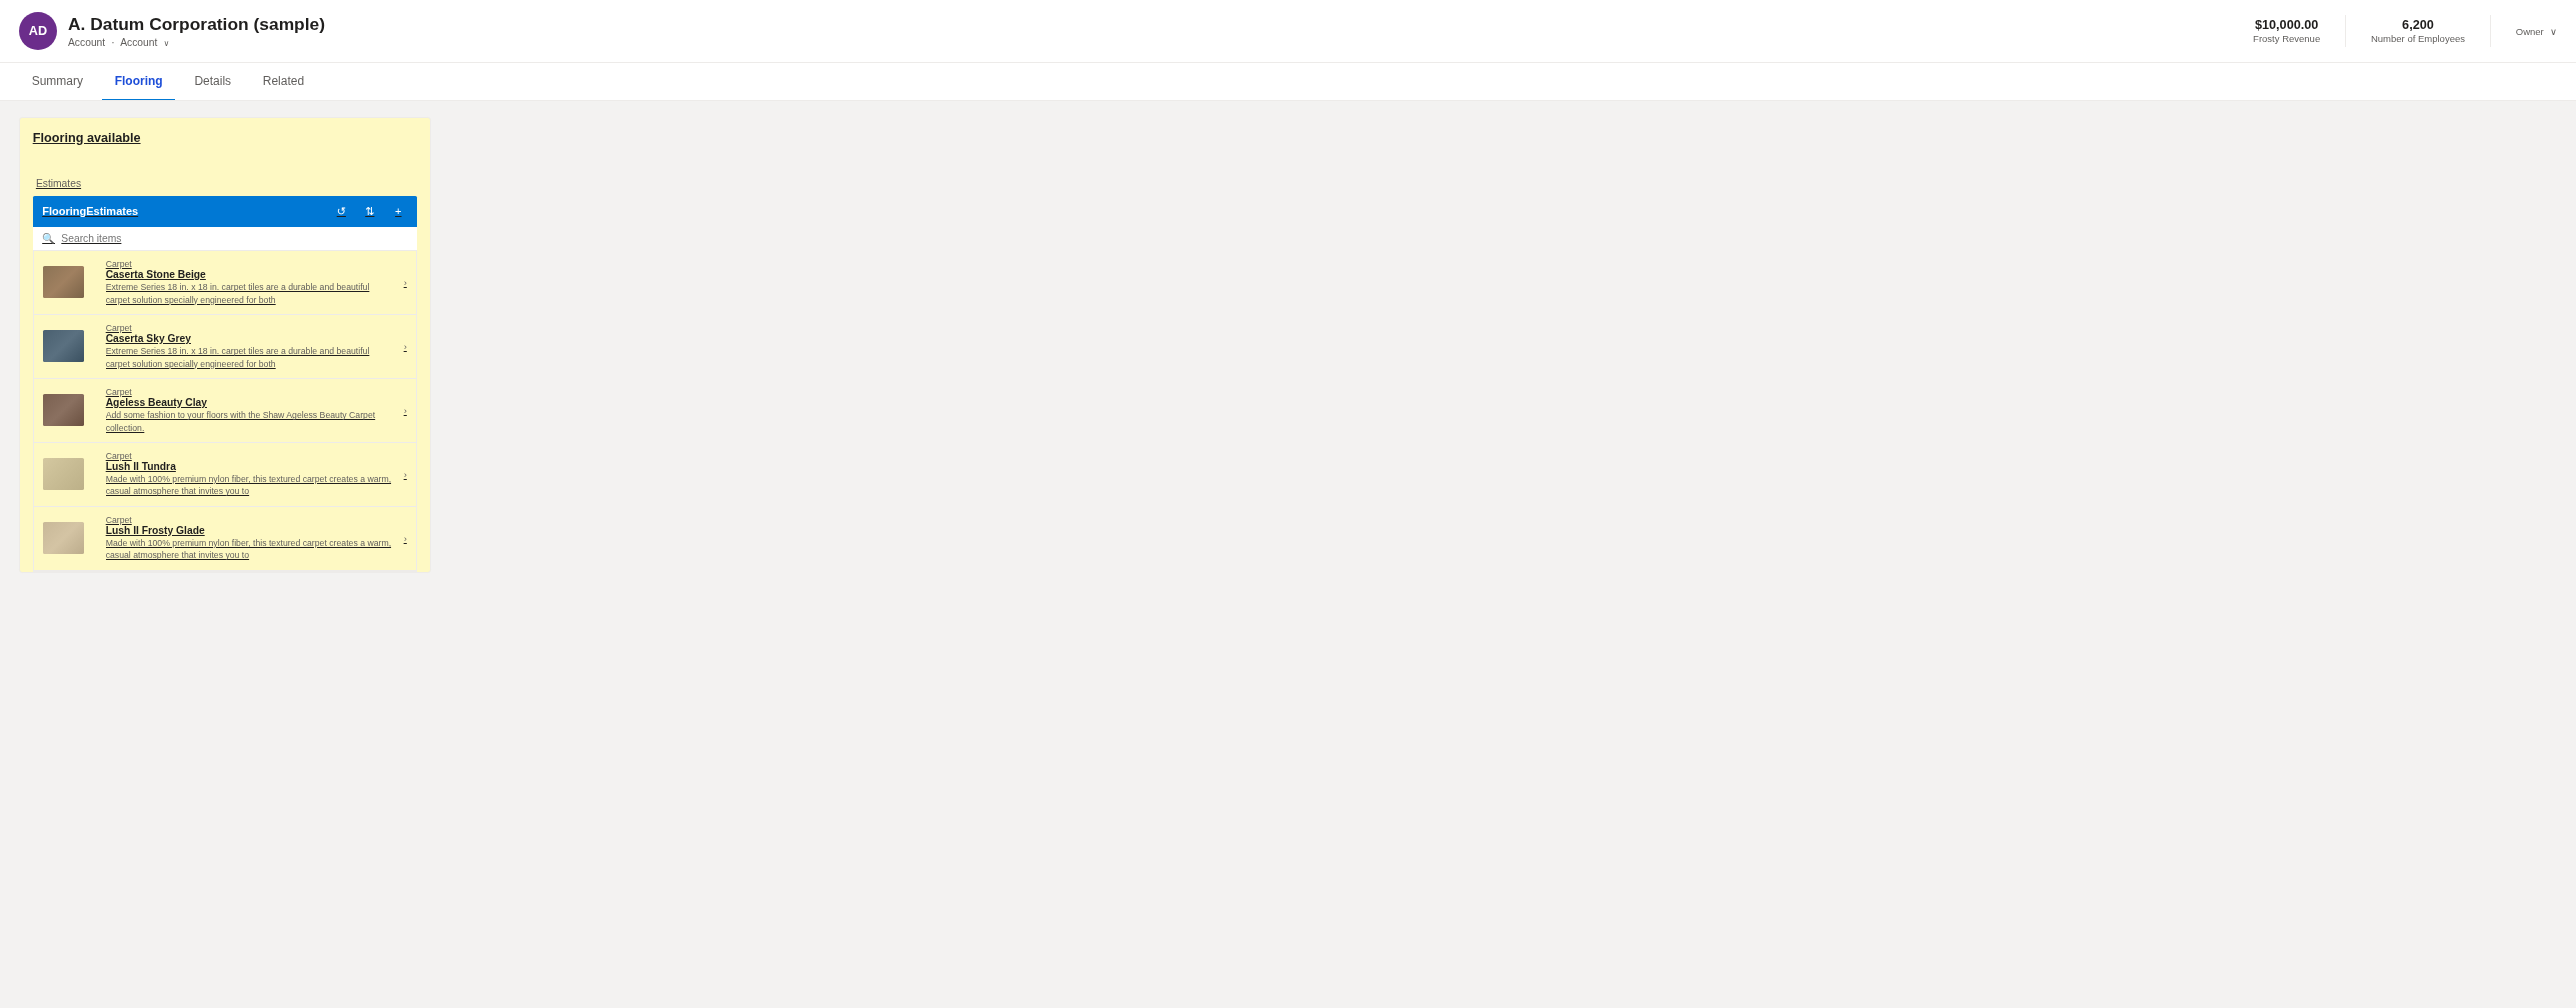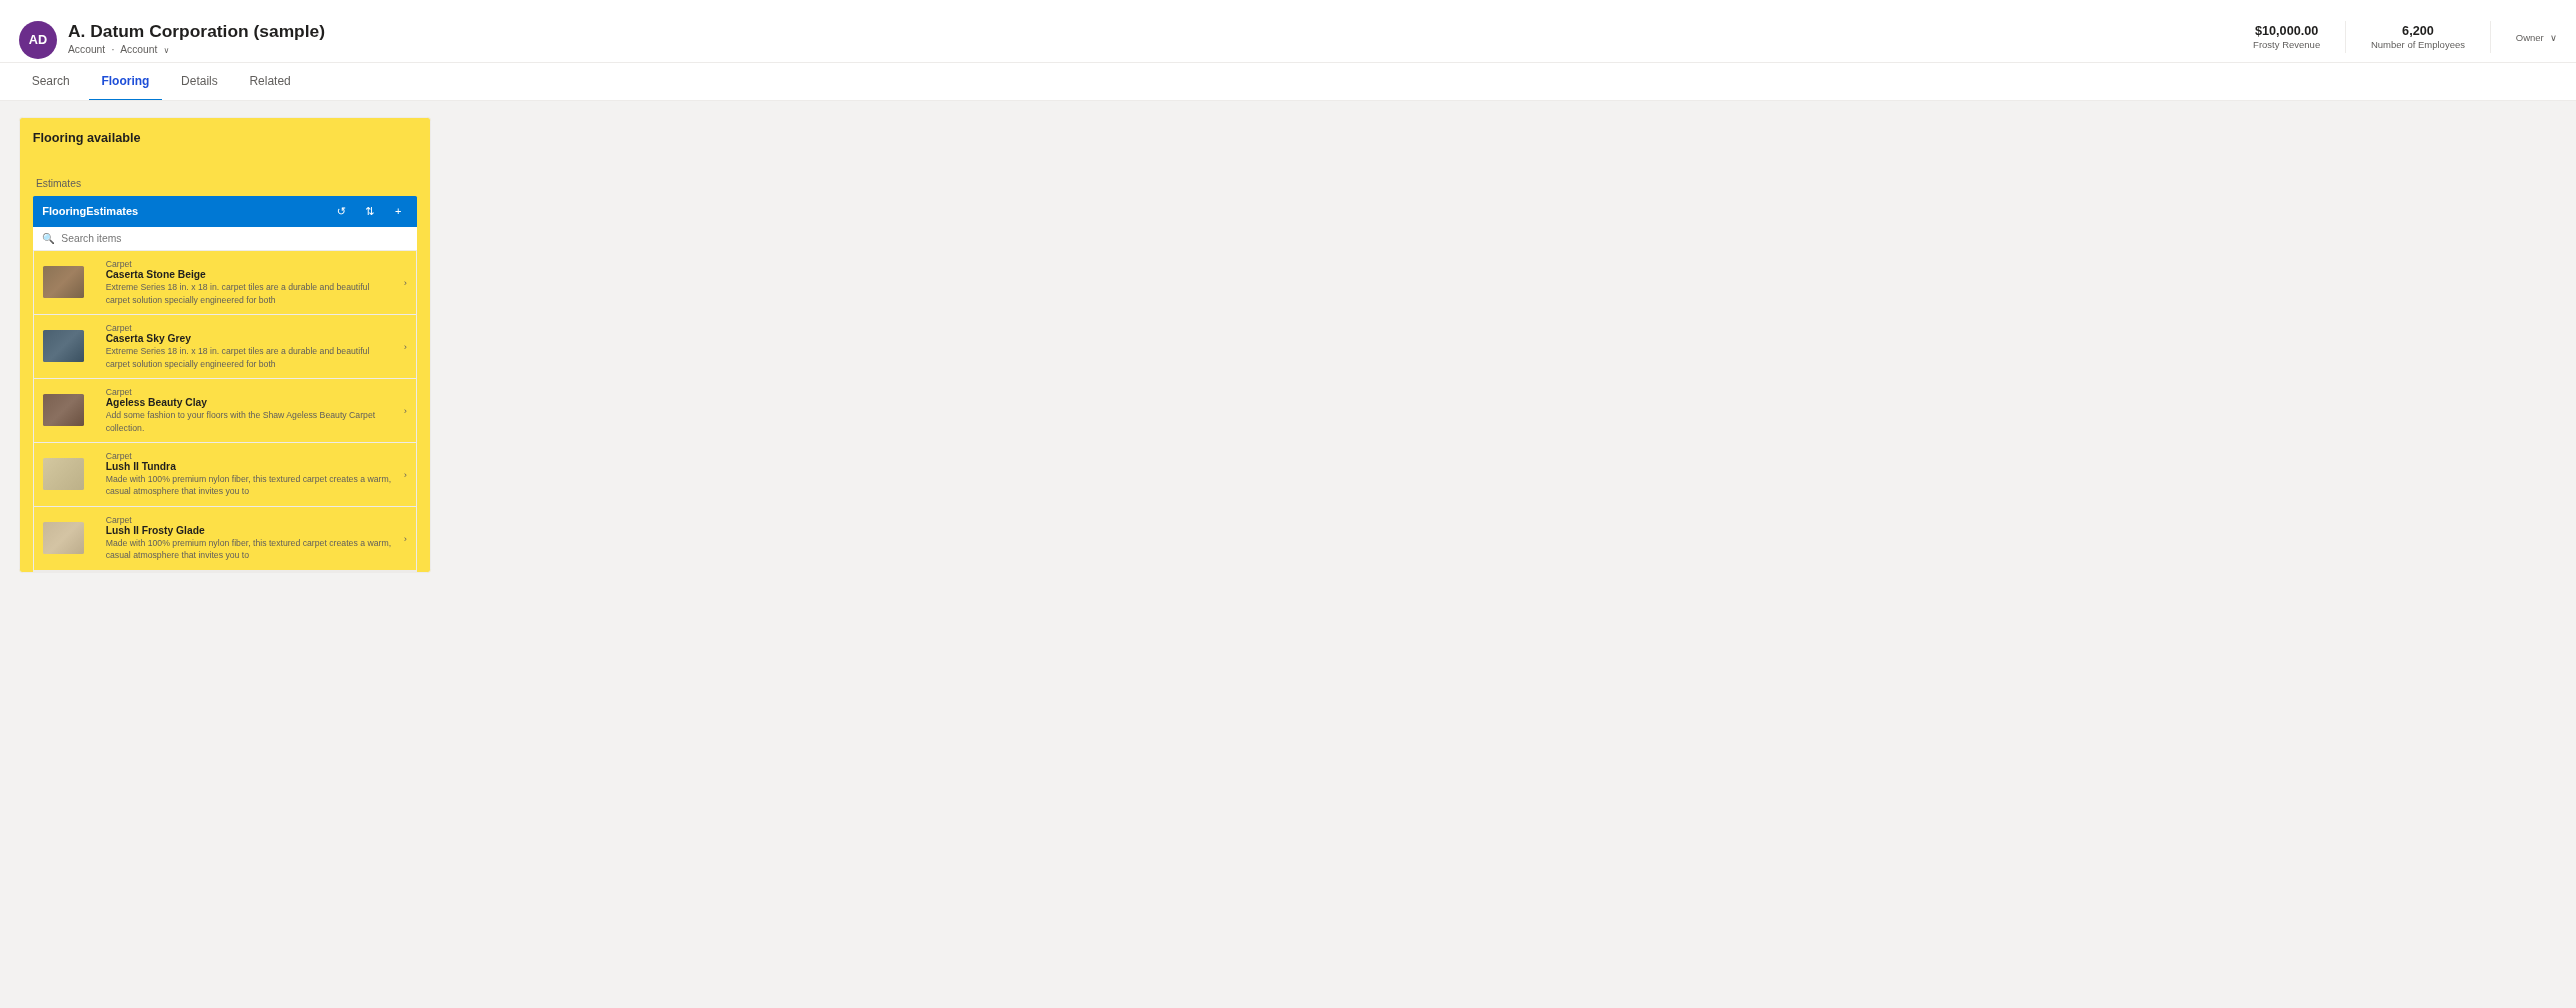--- a/index.html
+++ b/index.html
@@ -1,23 +1,23 @@
 <!DOCTYPE html>
 <html style="font-size:12.7px"><head>
   <meta charset="utf-8">
   <style>
     * { box-sizing: border-box; margin: 0; padding: 0; }
     body { font-family: 'Segoe UI', sans-serif; background: #f3f2f1; color: #201f1e; font-size: 11px; }
 
     
     .header {
       display: flex;
-      align-items: flex-start;
+      align-items: center;
       background: #fff;
-      padding: 21px 19px;
+      padding: 5px 19px;
       border-bottom: 0.8px solid #edebe9;
       height: 63px;
     }
     .avatar {
       width: 38px; height: 38px;
       border-radius: 50%;
       background: #6b2d8b;
       color: #fff;
       display: flex; align-items: center; justify-content: center;
       font-size: 12.7px; font-weight: 700;
@@ -70,24 +70,25 @@
     
     .main-content {
       padding: 16px 19px;
       display: flex;
       gap: 16px;
       min-height: calc(100vh - 103px);
     }
 
     
     .card {
-      background: #fde047;
+      background: #fef9c3;
       border: 0.8px solid #edebe9;
       border-radius: 3.2px;
       padding: 16px;
+      text-decoration: underline;
     }
 
     
     .flooring-panel {
       width: 412px;
       flex-shrink: 0;
     }
     .flooring-panel .card-title {
       font-size: 12.7px;
       font-weight: 600;
@@ -305,21 +306,21 @@
     <div class="owner-item">
       <div>
         <div class="meta-label">Owner</div>
       </div>
       <span class="chevron-icon">∨</span>
     </div>
   </div>
 </header>
 
 <nav class="nav-tabs">
-  <div class="nav-tab">Search</div>
+  <div class="nav-tab">Summary</div>
   <div class="nav-tab active">Flooring</div>
   <div class="nav-tab">Details</div>
   <div class="nav-tab">Related</div>
 </nav>
 
 <div class="main-content">
 
   <div class="flooring-panel">
     <div class="card" style="padding: 12.7px 12.7px 0 12.7px;">
       <div class="card-title">Flooring available</div>

